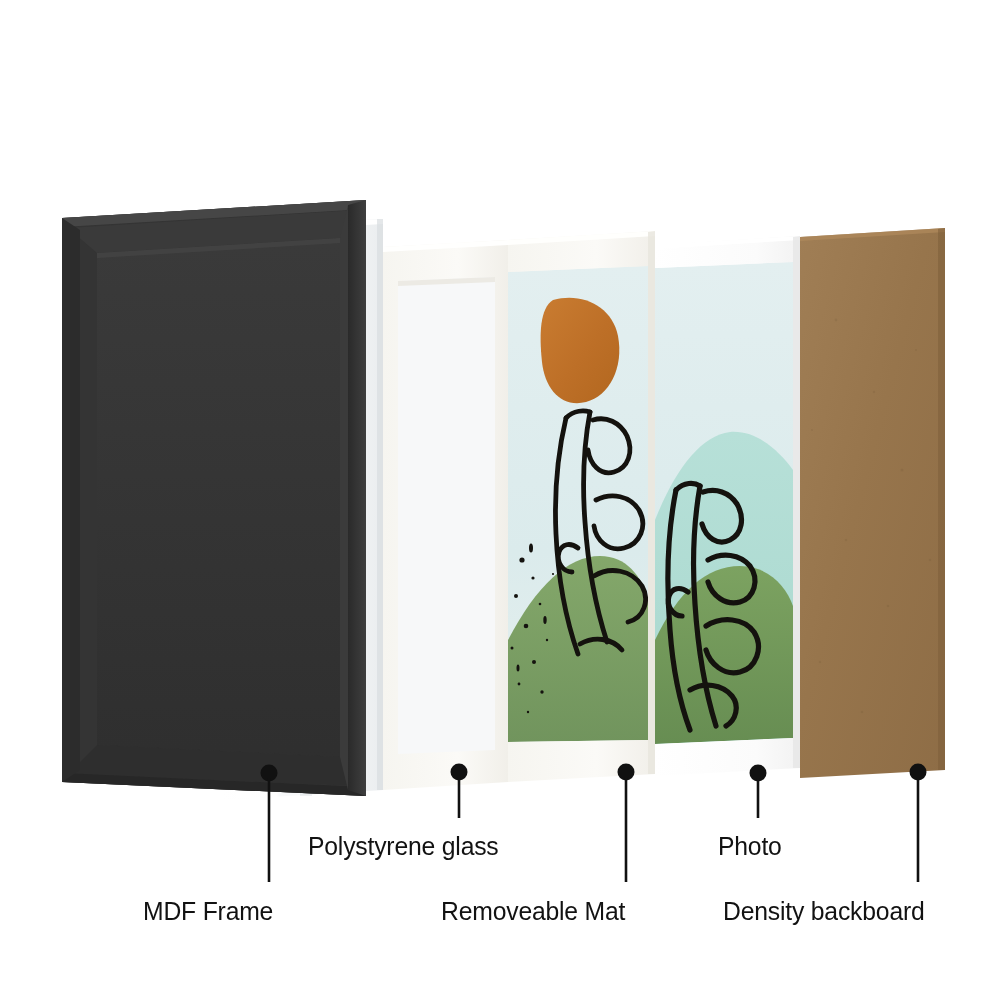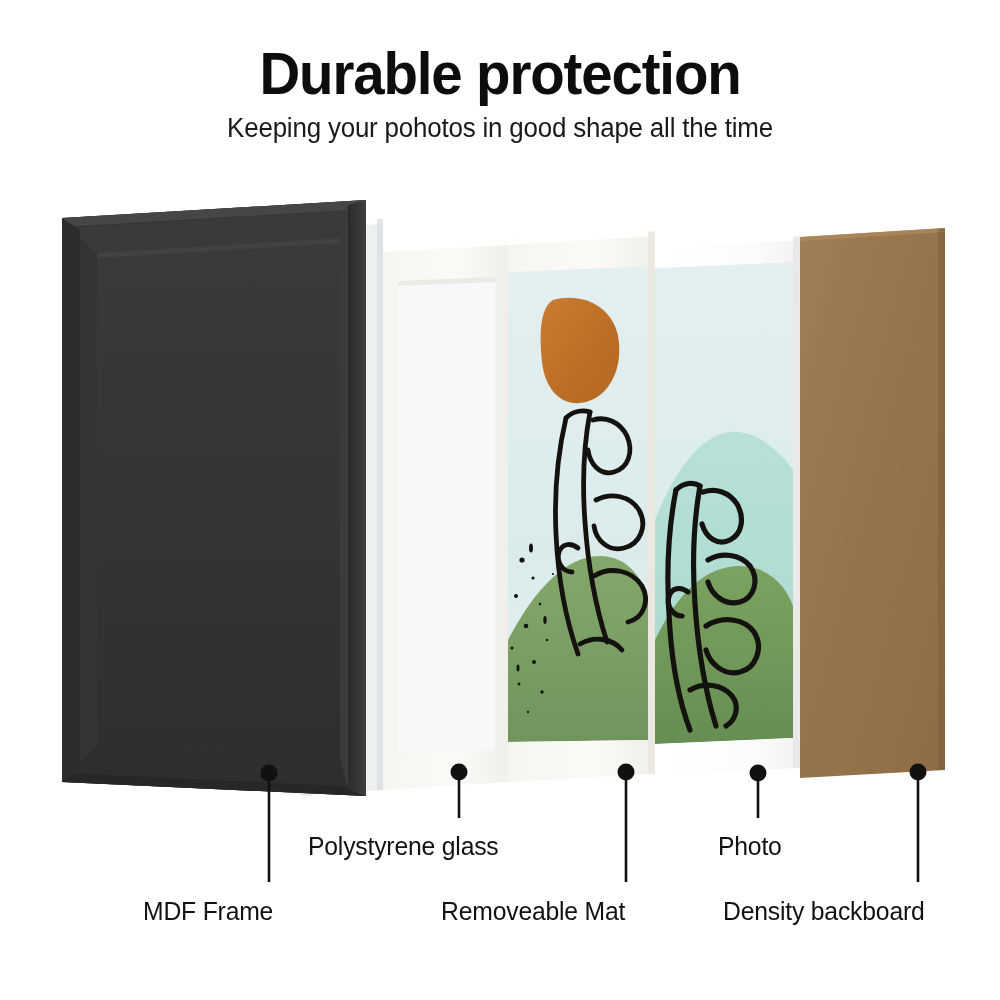--- a/index.html
+++ b/index.html
@@ -84,24 +84,20 @@
   #label-polystyrene-glass { left: 308px; }
   #label-removeable-mat    { left: 441px; }
   #label-photo             { left: 718px; }
   #label-density-backboard { left: 723px; }
 </style>
 </head>
 <body>
 
 <div id="stage">
 
-  <div class="header">
-    <div class="headline">Durable protection</div>
-    <div class="subhead">Keeping your pohotos in good shape all the time</div>
-  </div>
 
   <div id="diagram">
     <svg viewBox="0 0 1000 1000" xmlns="http://www.w3.org/2000/svg">
       <defs>
 
         <linearGradient id="gGlass" x1="0" y1="0" x2="1" y2="0">
           <stop offset="0%" stop-color="#ffffff"></stop>
           <stop offset="34%" stop-color="#fdfdfd"></stop>
           <stop offset="36%" stop-color="#eef1f3"></stop>
           <stop offset="78%" stop-color="#f3f5f6"></stop>

